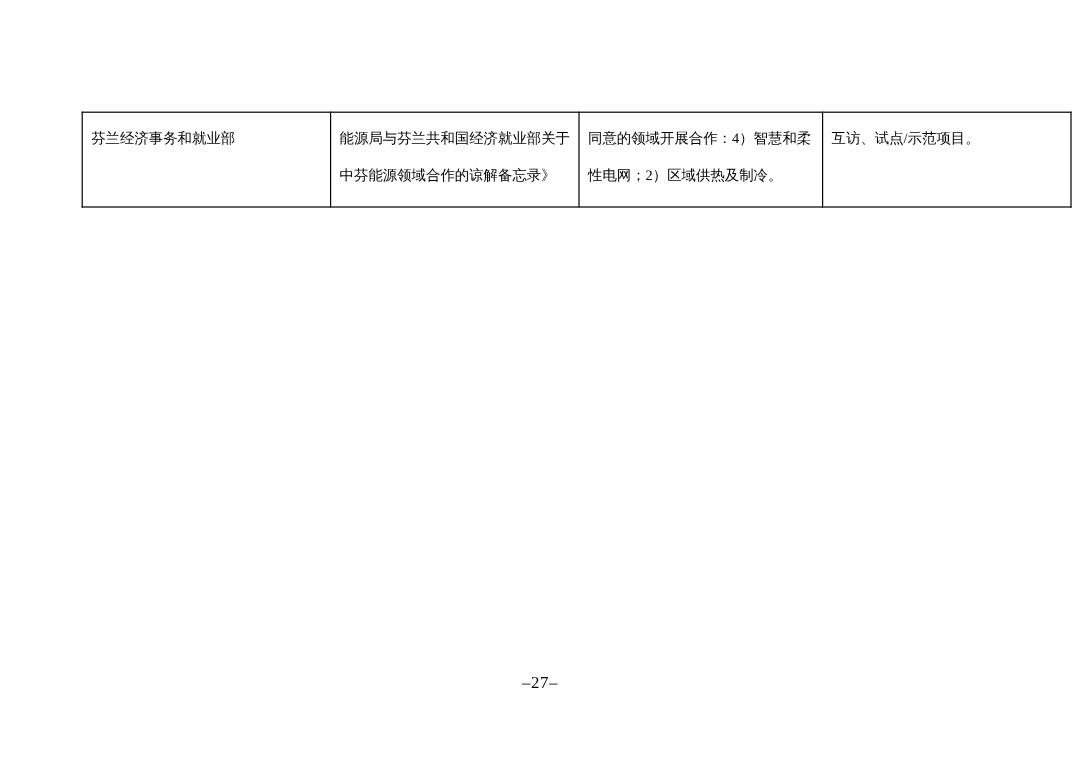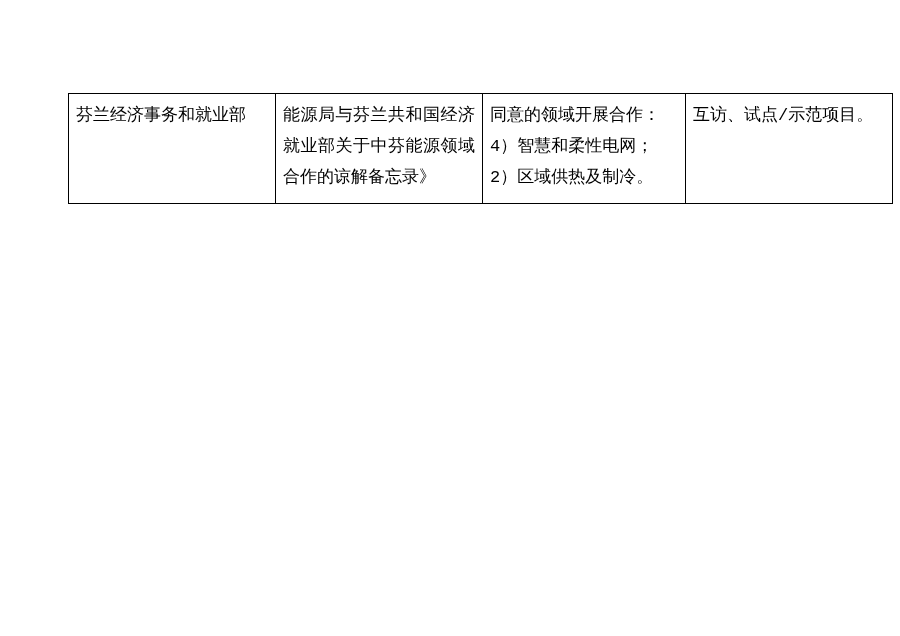--- a/index.html
+++ b/index.html
@@ -28,23 +28,23 @@
     left: 68px;
     top: 93px;
     width: 764px;
     border-collapse: collapse;
     table-layout: fixed;
   }
   .doc-table td {
     border: 1px solid #000000;
     vertical-align: top;
     padding: 6px 7px 10px 7px;
-    font-size: 17px;
+    font-size: 12px;
     line-height: 31px;
-    font-family: Liberation Mono, monospace;
+    font-family: Liberation Serif, serif;
   }
   .col-1 { width: 192px; }
   .col-2 { width: 192px; }
   .col-3 { width: 188px; }
   .col-4 { width: 192px; }
 
   .cell-justify {
     text-align: justify;
     text-align-last: left;
     text-justify: inter-ideograph;
@@ -73,14 +73,15 @@
     <tbody>
       <tr>
         <td class="col-1 cell-left">芬兰经济事务和就业部</td>
         <td class="col-2 cell-justify">能源局与芬兰共和国经济就业部关于中芬能源领域合作的谅解备忘录》</td>
         <td class="col-3 cell-left">同意的领域开展合作：4）智慧和柔性电网；2）区域供热及制冷。</td>
         <td class="col-4 cell-left">互访、试点/示范项目。</td>
       </tr>
     </tbody>
   </table>
 
+  <div class="page-number">–27–</div>
 
 </div>
 
 </body></html>

